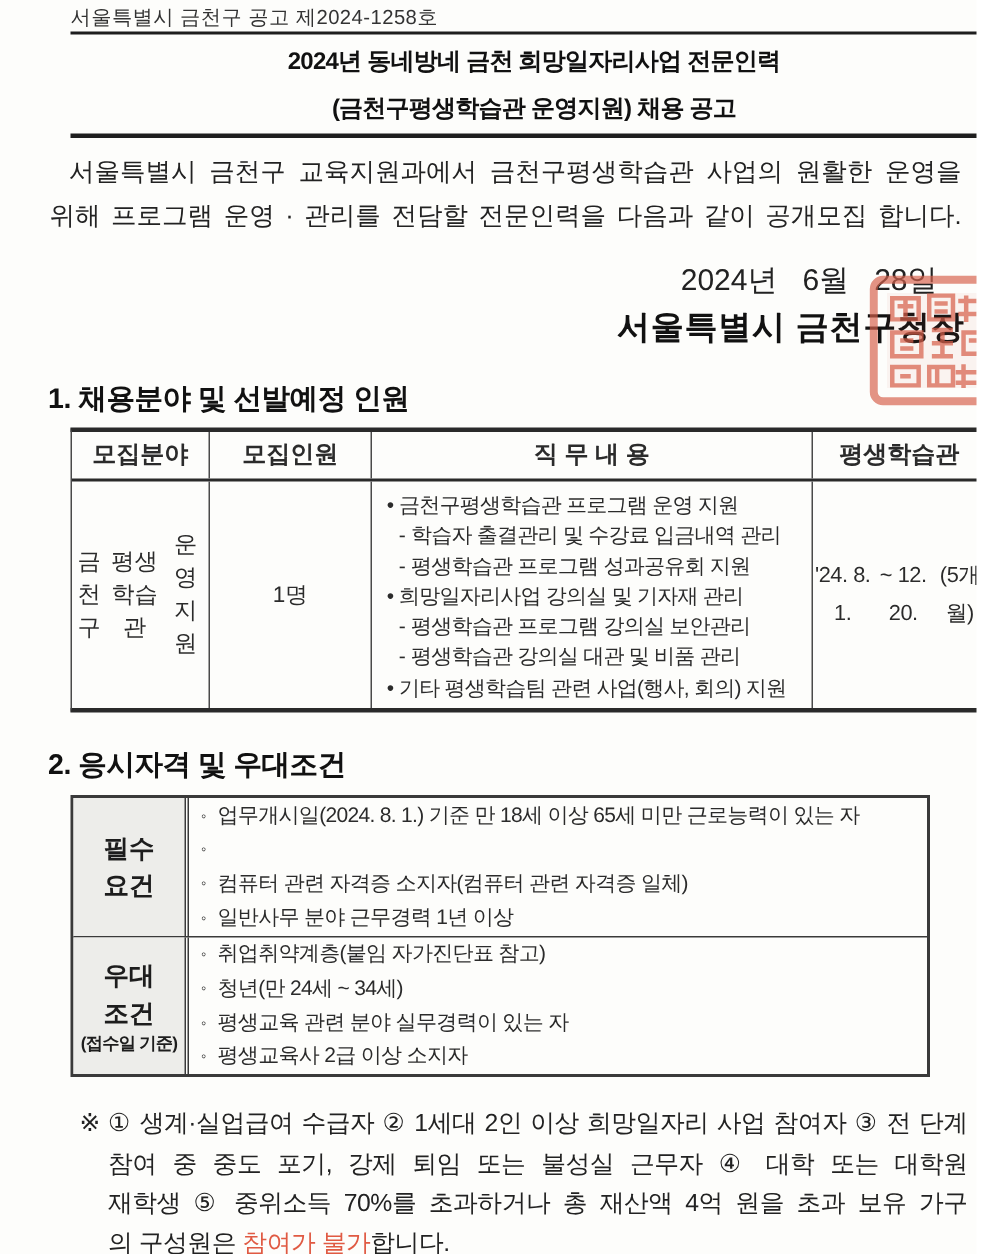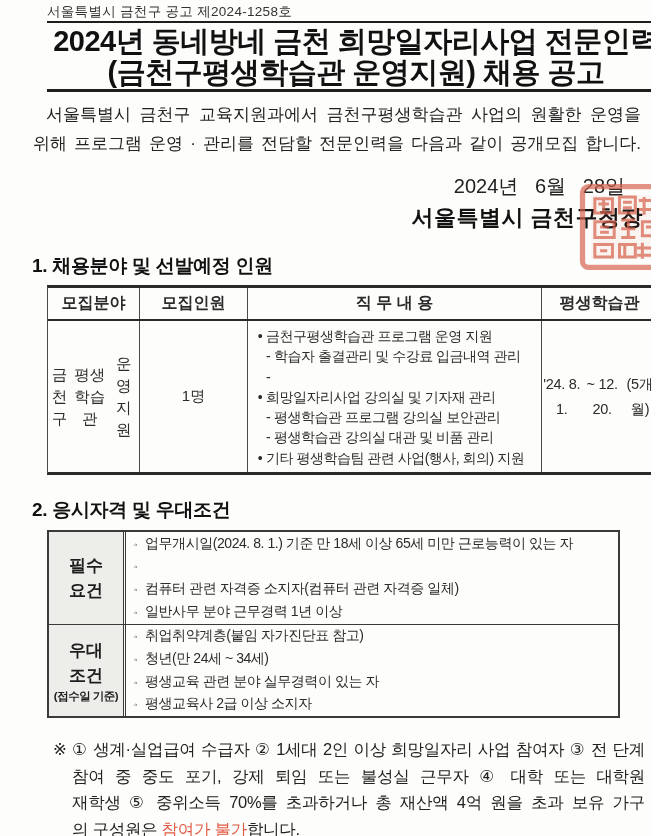--- a/index.html
+++ b/index.html
@@ -8,21 +8,21 @@
     position:relative; width:651px; height:836px;
     background:#fdfdfb; overflow:hidden;
     font-family:"Liberation Sans","DejaVu Sans",sans-serif;
     color:#2b2b2b;
   }
   .doc-number { position:absolute; left:47px; top:3px; font-size:13.5px; letter-spacing:.3px; color:#333; }
   .rule { position:absolute; left:47px; width:618px; background:#1e1e1e; }
   .rule-top { top:21px; height:2px; }
   .rule-bottom { top:89px; height:3px; }
   .title { position:absolute; left:47px; top:26px; width:618px; text-align:center;
-           font-size:29px; font-weight:bold; line-height:31px; letter-spacing:-.5px; color:#111; }
+           font-size:16px; font-weight:bold; line-height:31px; letter-spacing:-.5px; color:#111; }
   .intro { position:absolute; left:33px; top:101px; width:608px; font-size:17px; line-height:28.5px; color:#222; }
   .intro-l1 { padding-left:13px; }
   .intro-l1, .intro-l2 { text-align:justify; text-align-last:justify; }
   .date { position:absolute; left:380px; top:173px; width:245px; text-align:right;
           font-size:20px; white-space:pre; color:#222; }
   .signer { position:absolute; left:330px; top:203px; width:313px; text-align:right;
             font-size:22px; font-weight:bold; letter-spacing:.5px; color:#111; }
   .seal { position:absolute; right:-16px; top:183px; width:88px; height:88px; opacity:.85; }
   .sec-heading { position:absolute; left:32px; font-size:19px; font-weight:bold; color:#111; letter-spacing:-.3px; }
   .s1-heading { top:253px; }
@@ -130,20 +130,21 @@
           <div class="duty-row">
               <span class="mk">•</span>
               <span>금천구평생학습관 프로그램 운영 지원</span>
             </div>
           <div class="duty-row duty-sub">
               <span class="mk">-</span>
               <span>학습자 출결관리 및 수강료 입금내역 관리</span>
             </div>
           <div class="duty-row duty-sub">
               <span class="mk">-</span>
+              <span>평생학습관 프로그램 성과공유회 지원</span>
             </div>
           <div class="duty-row">
               <span class="mk">•</span>
               <span>희망일자리사업 강의실 및 기자재 관리</span>
             </div>
           <div class="duty-row duty-sub">
               <span class="mk">-</span>
               <span>평생학습관 프로그램 강의실 보안관리</span>
             </div>
           <div class="duty-row duty-sub">

